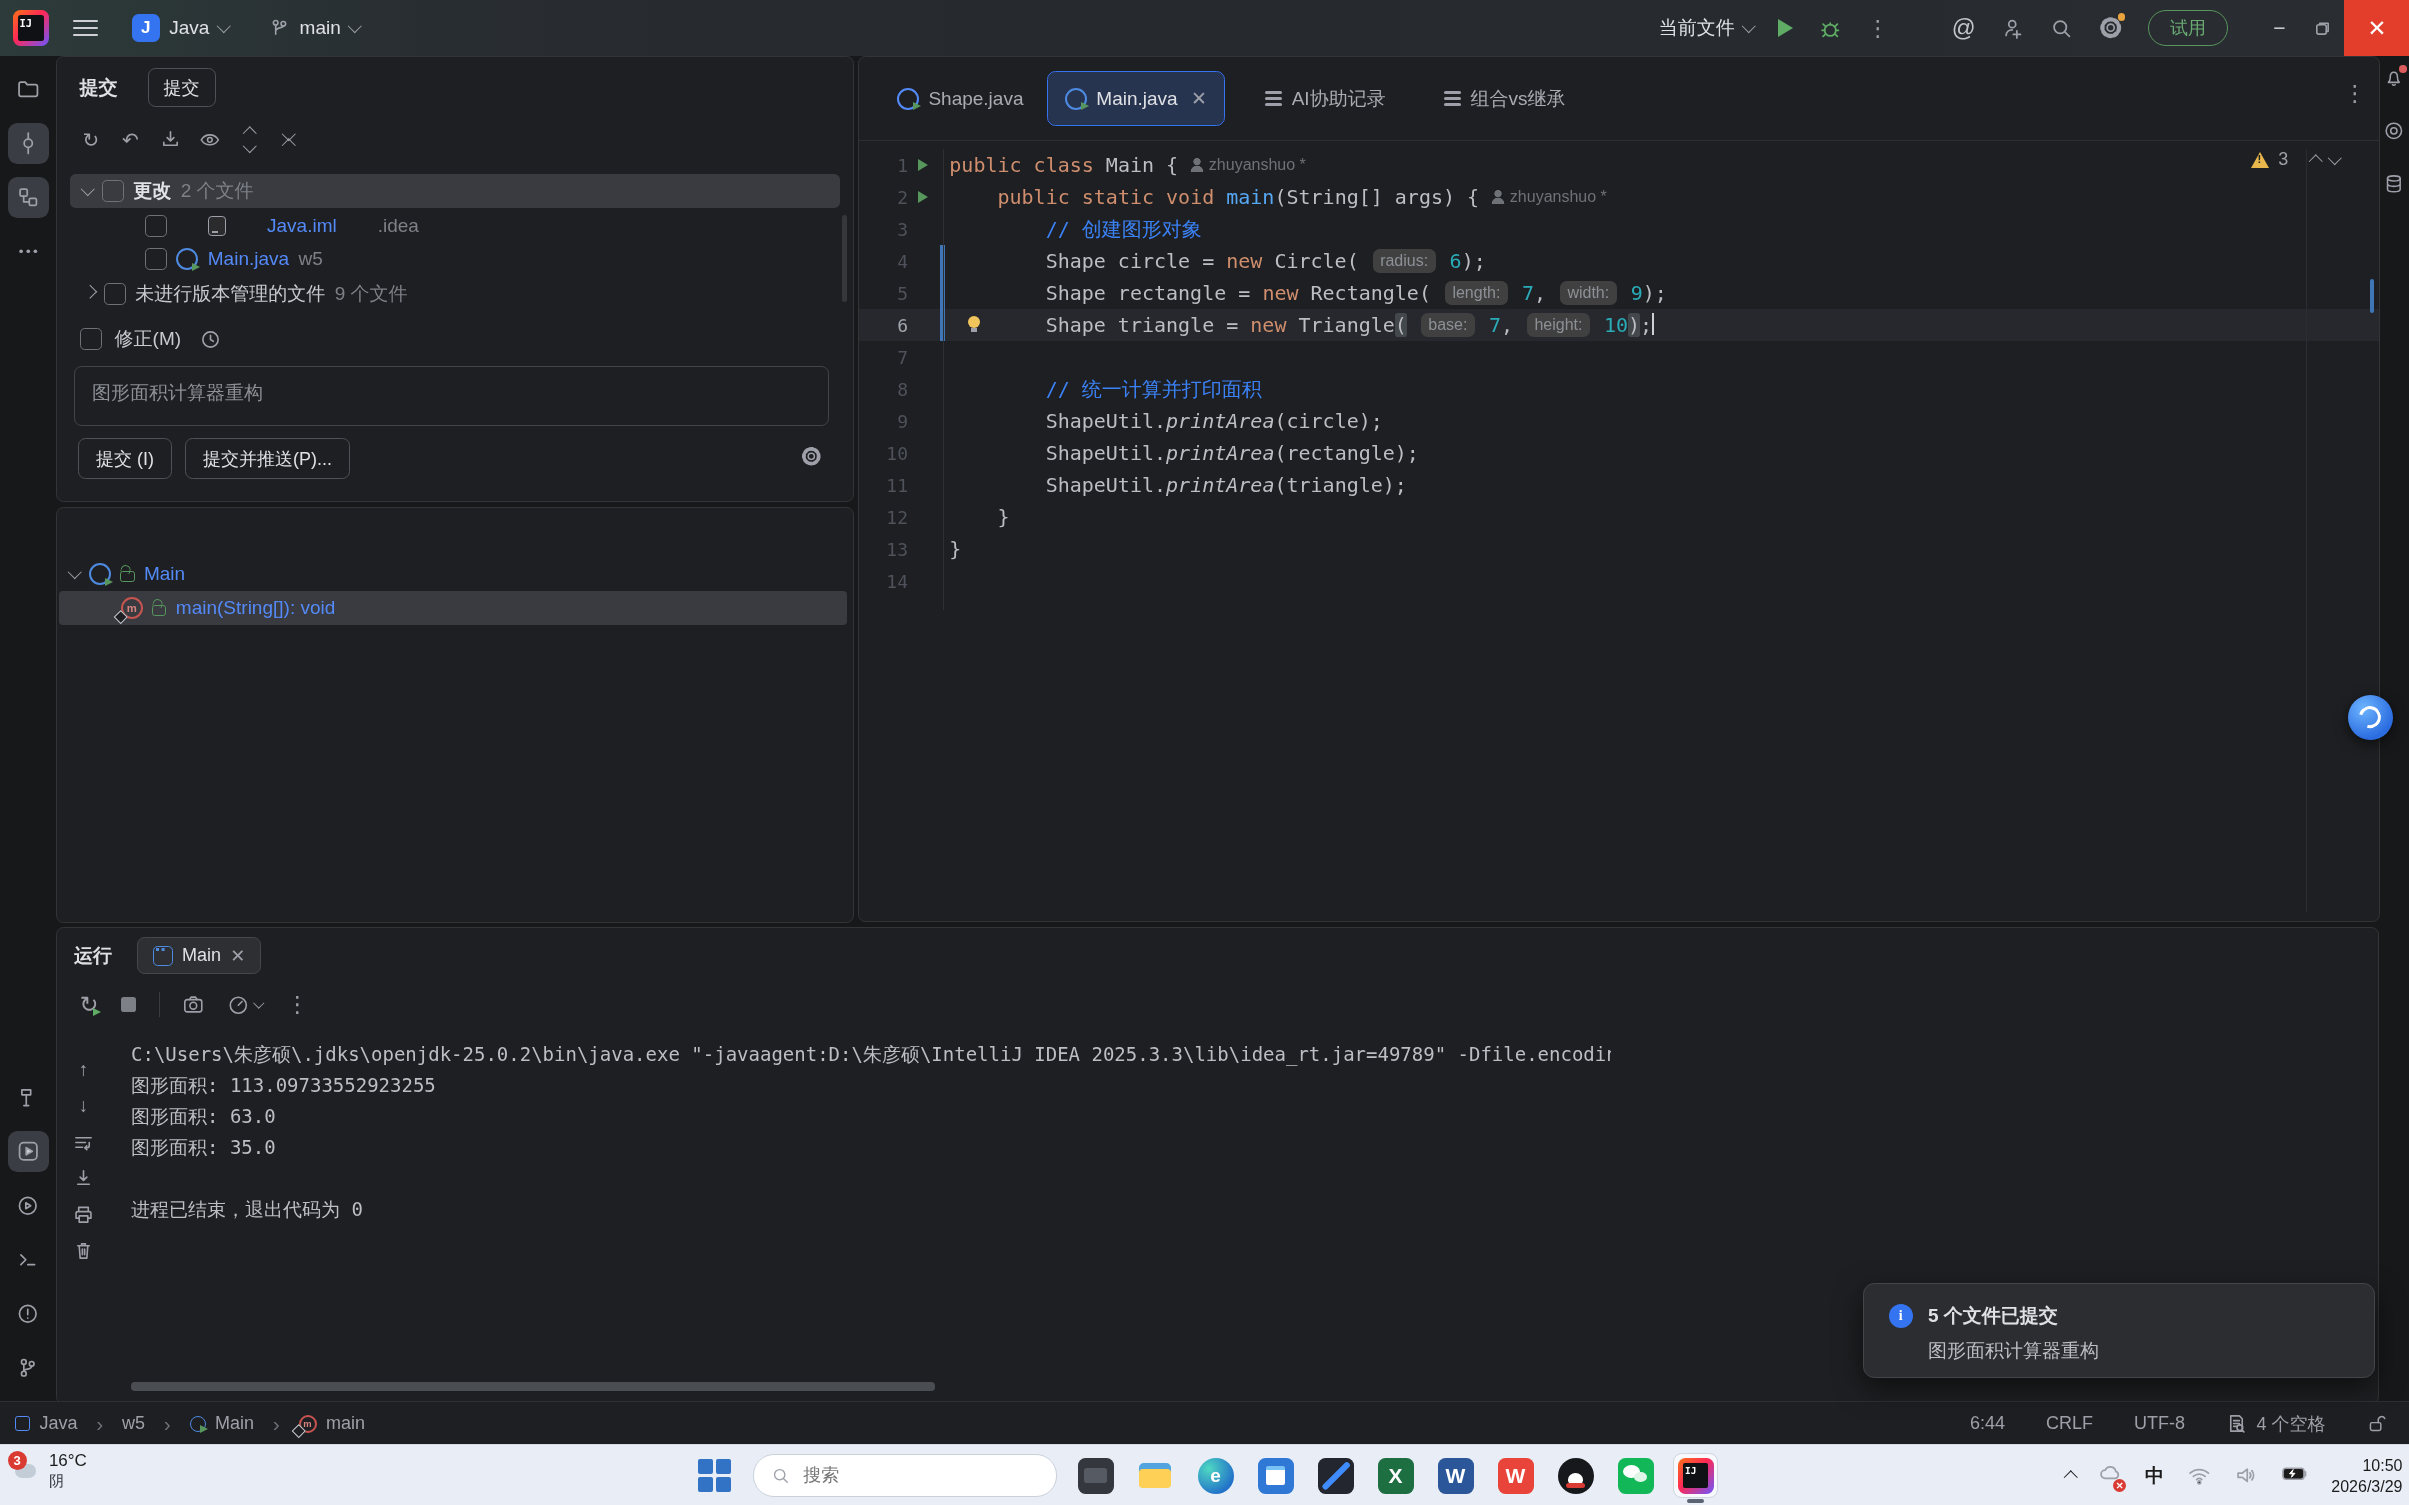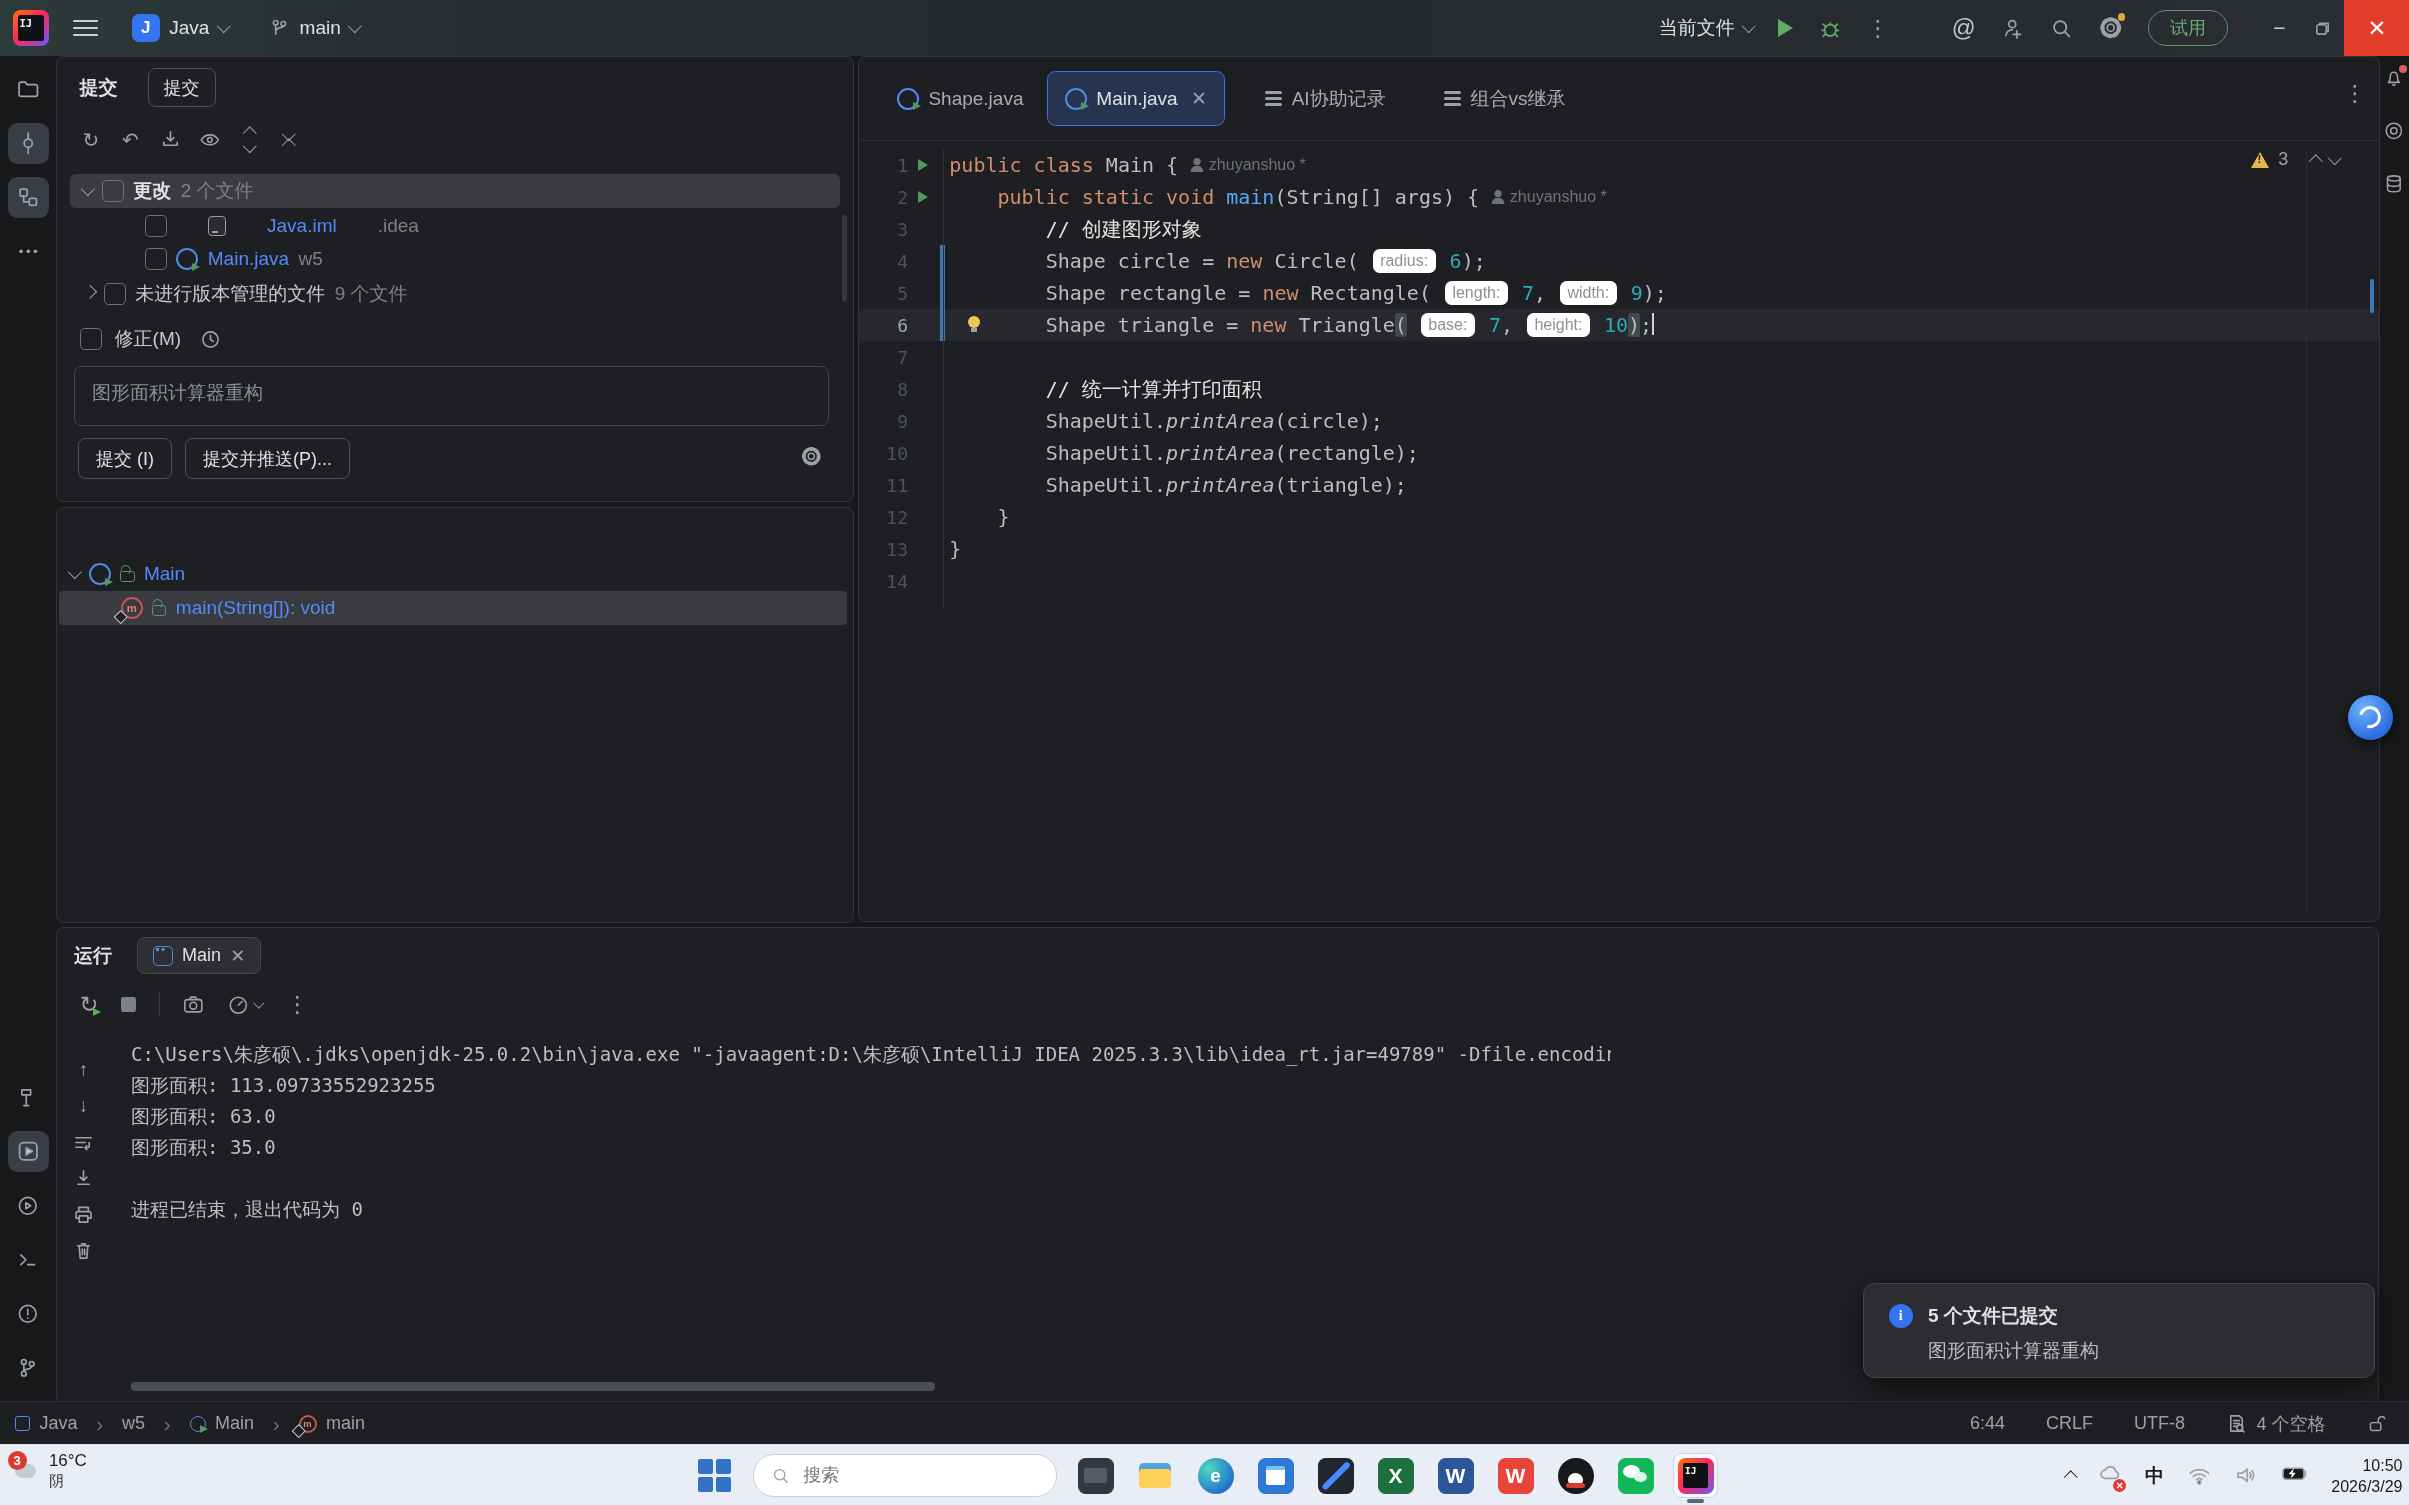--- a/index.html
+++ b/index.html
@@ -85,24 +85,24 @@
   .cl{position:relative;height:32px;display:flex;align-items:center;white-space:pre;}
   .cl .ln{width:49px;text-align:right;color:#4d525b;font-size:18px;flex:none;}
   .cl .gmark{width:30px;flex:none;display:flex;justify-content:center;}
   .cl .txt{padding-left:11.3px;}
   .cl.cur{background:#26282e;}
   .cl.cur .ln{color:#a1a5ad;}
   .cl.chg::before{content:"";position:absolute;left:81px;top:0;bottom:0;width:4.7px;background:#3f76b8;}
   .runtri{width:0;height:0;border-left:10.4px solid #57965c;border-top:6.6px solid transparent;border-bottom:6.6px solid transparent;}
   .bulb{position:absolute;left:109px;top:6.6px;width:12.2px;height:12.2px;border-radius:50%;background:#f2c55c;}
   .bulb::after{content:"";position:absolute;left:3.3px;top:12.2px;width:5.6px;height:3.8px;background:#9da0a8;}
-  .tk-d{color:#bcbec4;} .tk-k{color:#cf8e6d;} .tk-f{color:#56a8f5;} .tk-cm{color:#e5e5e5;margin-top:44px;}
+  .tk-d{color:#bcbec4;} .tk-k{color:#cf8e6d;} .tk-f{color:#56a8f5;} .tk-cm{color:#3b82f6;margin-top:44px;}
   .tk-n{color:#2aacb8;} .tk-it{color:#bcbec4;font-style:italic;}
   .tk-br{background:#43484c;border-radius:2.8px;}
-  .tk-chip{display:inline-block;background:#ffffff;color:#8c9096;border-radius:6.6px;padding:0 7.5px;margin:0 1.9px;
+  .tk-chip{display:inline-block;background:#404040;color:#8c9096;border-radius:6.6px;padding:0 7.5px;margin:0 1.9px;
      font:16px "Liberation Sans","DejaVu Sans",sans-serif;line-height:24.5px;vertical-align:1.9px;}
   .tk-a{color:#6e7277;font:16px "Liberation Sans","DejaVu Sans",sans-serif;display:inline-flex;align-items:center;gap:4.7px;}
   .tk-a::before{content:"";width:14px;height:14px;display:inline-block;
      background:radial-gradient(circle at 50% 26%,#6e7277 0 3.3px,transparent 4px),
                 radial-gradient(circle at 50% 100%,#6e7277 0 6.1px,transparent 6.6px);}
   .caret{display:inline-block;width:1.9px;height:22.6px;background:#ced0d6;vertical-align:-3.8px;}
   .vguide{position:absolute;top:92px;bottom:9.4px;width:0.9px;background:#2b2d31;}
   .edscroll{position:absolute;right:4.7px;width:4.7px;border-radius:2.8px;background:#3f76b8;}
 
   

